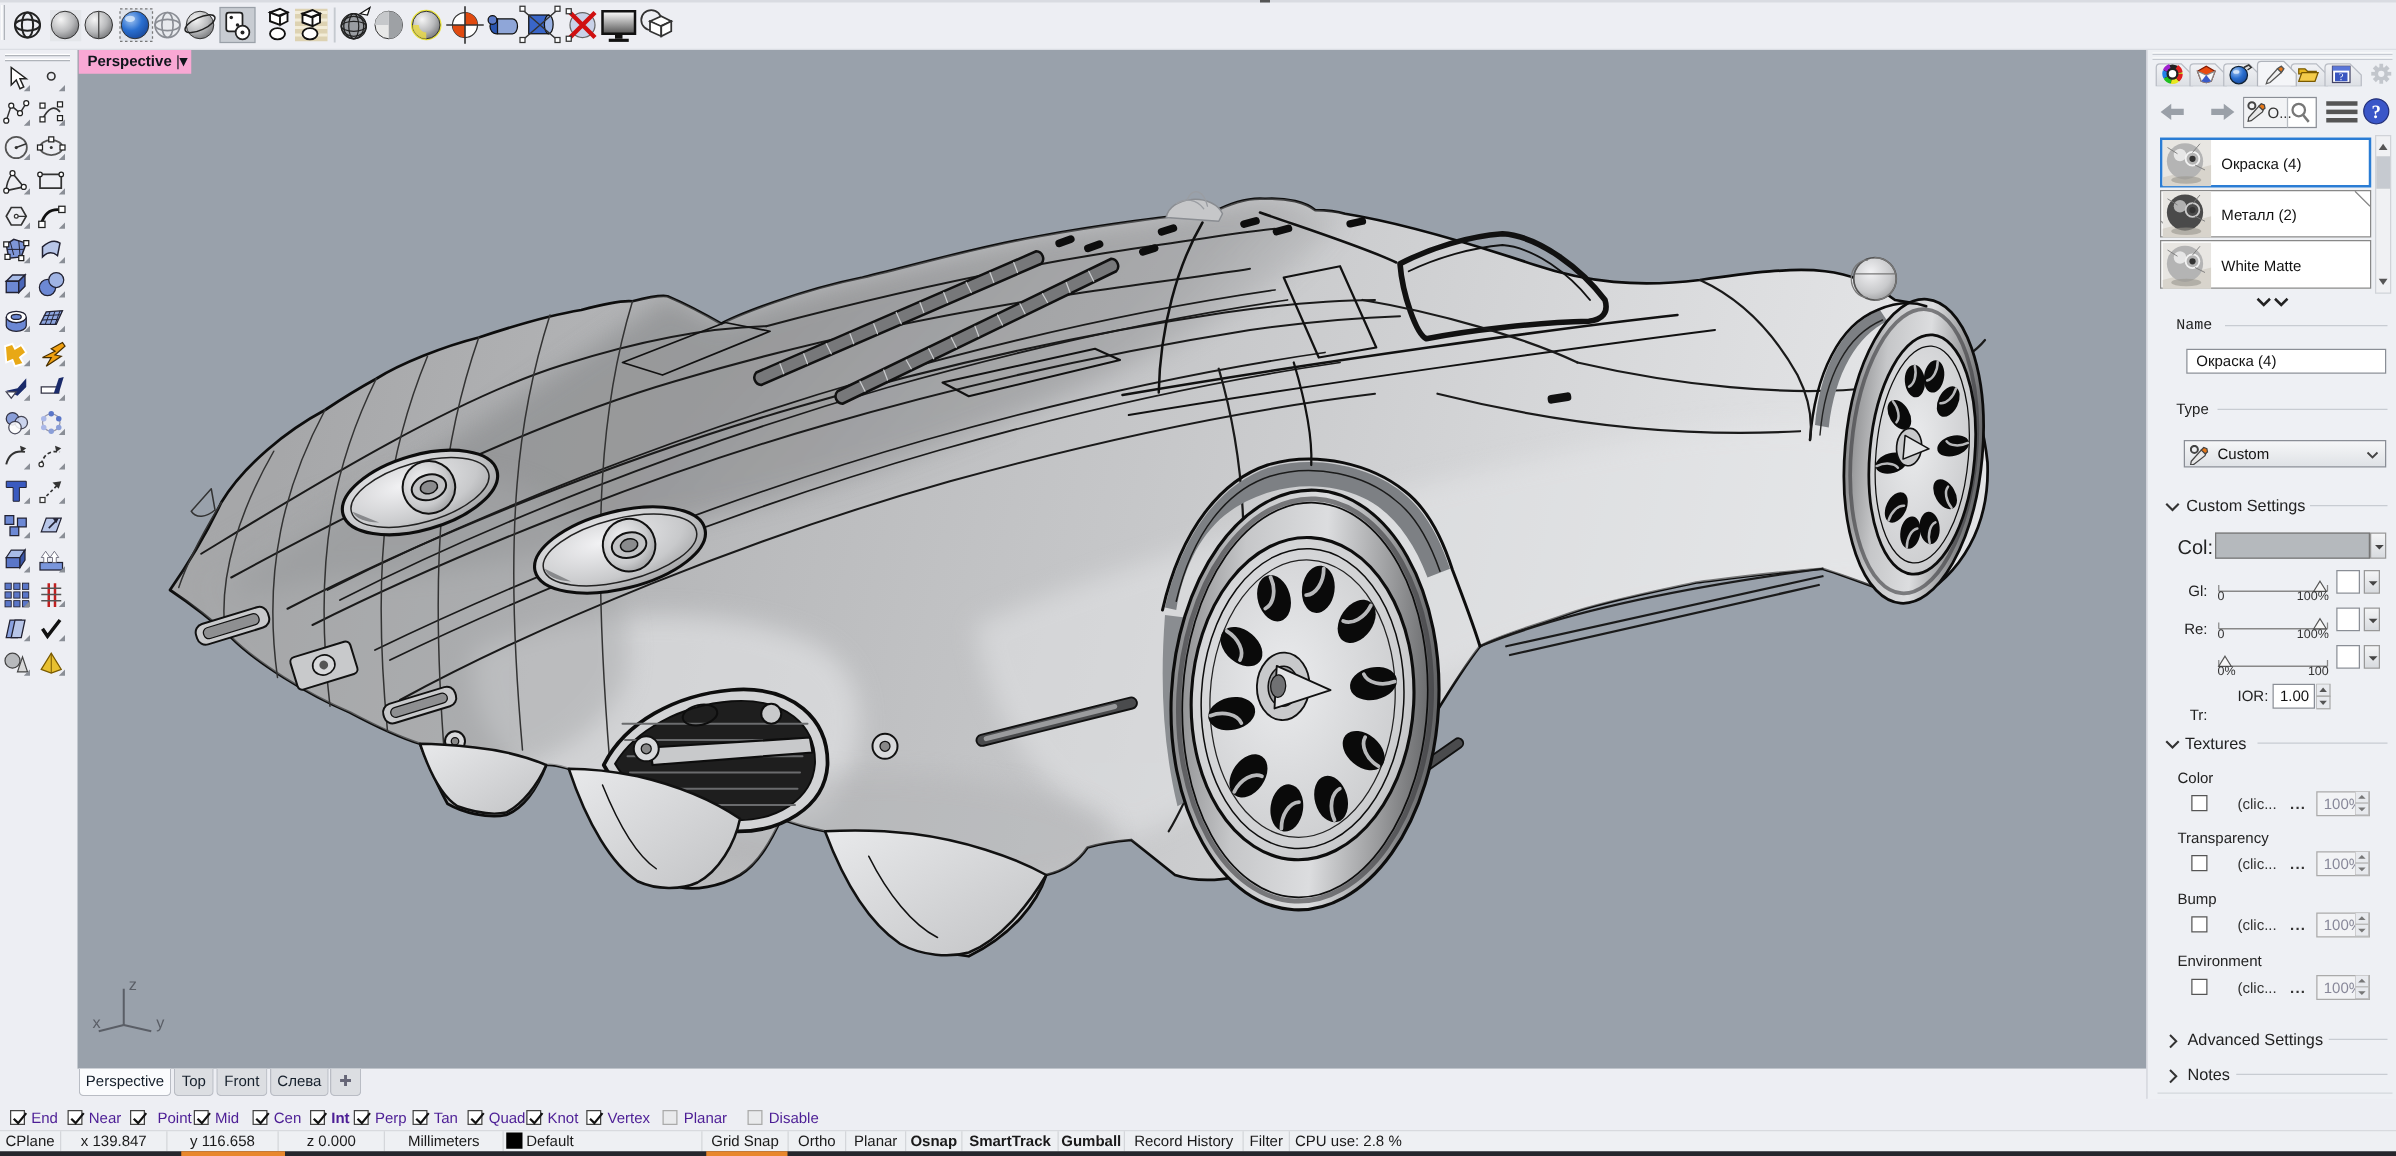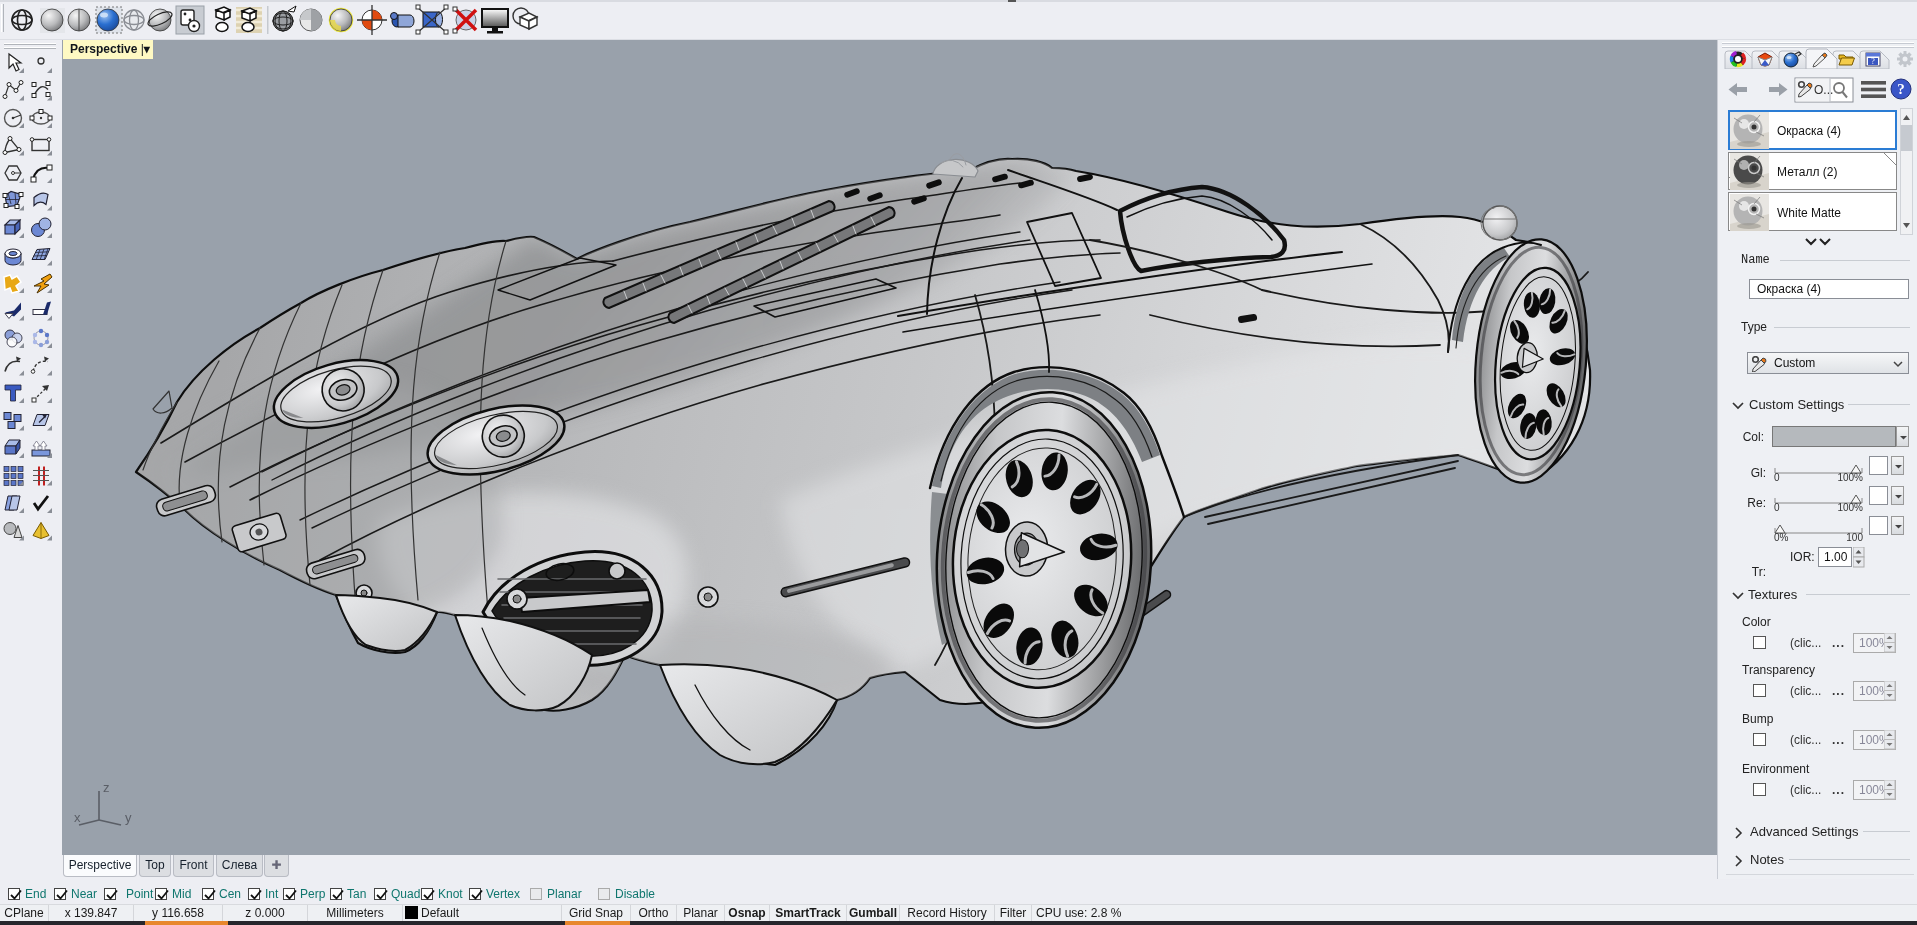--- a/index.html
+++ b/index.html
@@ -2,32 +2,32 @@
 <html><head>
 <meta charset="utf-8">
 <style>
 * { margin:0; padding:0; box-sizing:border-box; }
 html,body { width:1917px; height:925px; overflow:hidden; font-family:"Liberation Sans", sans-serif; }
 body { position:relative; background:#edeef3; }
 .abs { position:absolute; }
 #topbar { left:0; top:0; width:1917px; height:40px; background:#edeef3; border-bottom:1px solid #dcdee4; }
 #lefttb { left:0; top:40px; width:62px; height:885px; background:#edeef3; }
 #viewport { left:62px; top:40px; width:1655px; height:815px; background:#99a1ab; overflow:hidden; }
-#vplabel { left:1px; top:0px; width:90px; height:19px; padding:0 0 0 7px; background:#fef9c3; color:#10151c; font-weight:bold; font-size:12px; line-height:18px; }
+#vplabel { left:1px; top:0px; width:90px; height:19px; padding:0 0 0 7px; background:#f9a8d4; color:#10151c; font-weight:bold; font-size:12px; line-height:18px; }
 #rightpanel { left:1717px; top:40px; width:200px; height:885px; background:#eef0f4; border-left:1px solid #c9ccd4; }
 #tabsrow { left:62px; top:855px; width:1655px; height:24px; background:#edeef3; }
 #osnaprow { left:0; top:879px; width:1917px; height:25px; background:#edeef3; }
 #statusbar { left:0; top:904px; width:1917px; height:17px; background:#eef0f3; border-top:1px solid #d8dade; font-size:12px; color:#1a1a1a; }
 #bottomstrip { left:0; top:921px; width:1917px; height:4px; background:#26262c; }
 .vtab { position:absolute; top:0px; height:22px; border:1px solid #b9bcc4; border-top:none; border-radius:0 0 4px 4px; background:#dcdee2; color:#16202c; font-size:12px; text-align:center; line-height:21px; }
 .vtab.active { background:#fafbfd; }
 .cb { position:absolute; width:12px; height:12px; border:1px solid #444; background:#fff; top:9px; }
 .cb.off { border-color:#aaa; background:#e9eaec; }
 .cb svg { position:absolute; left:-1px; top:-2px; }
-.cblabel { position:absolute; top:8px; font-size:12px; color:#0f766e; }
+.cblabel { position:absolute; top:8px; font-size:12px; color:#4c1d95; }
 .scell { position:absolute; top:0; height:16px; line-height:16px; text-align:center; border-right:1px solid #d4d6da; }
 </style>
 </head>
 <body>
 <div id="topbar" class="abs">
     <div class="abs" style="left:0;top:0;width:1917px;height:2px;background:#d9dbe1;"></div>
     <div class="abs" style="left:1008px;top:0;width:8px;height:2px;background:#555;"></div>
     <div class="abs" style="left:1px;top:4px;width:3px;height:28px;border-left:1px solid #fff;border-right:1px solid #b0b4ba;"></div>
     <svg class="abs" style="left:4px;top:2px;" width="545" height="36" viewBox="0 0 545 36">
       <defs>
@@ -757,21 +757,21 @@
       </svg>
 <span style="margin-left:26px;">Custom</span>
 <svg class="abs" style="right:5px;top:8px;" width="10" height="7">
         <path d="M1 1 l4 4 4 -4" stroke="#444" stroke-width="1.5" fill="none"></path>
       </svg></div>
 <svg class="abs" style="left:14px;top:361px;" width="12" height="9">
       <path d="M1 2 l5 5 5 -5" stroke="#333" stroke-width="1.7" fill="none"></path>
     </svg>
 <div class="abs" style="left:31px;top:357px;font-size:13px;color:#222;">Custom Settings</div>
 <div class="abs" style="left:130px;top:364px;width:62px;border-top:1px solid #c8ccd2;"></div>
-<div class="abs" style="left:24px;top:390px;width:22px;font-size:12px;color:#222;text-align:right;">Col:</div>
+<div class="abs" style="left:24px;top:390px;width:22px;font-size:16px;color:#222;">Col:</div>
 <div class="abs" style="left:54px;top:386px;width:124px;height:21px;background:#b5b9bd;border:1px solid #777;"></div>
 <div class="abs" style="left:178px;top:386px;width:13px;height:21px;background:linear-gradient(#f4f5f6,#d8dbdf);border:1px solid #999;">
       <svg class="abs" style="left:2px;top:8px;" width="9" height="6">
         <path d="M1 1 l3.5 3.5 3.5 -3.5 z" fill="#444"></path>
       </svg>
     </div>
 <div class="abs" style="left:26px;top:426px;width:22px;font-size:12px;color:#222;text-align:right;">Gl:</div>
 <svg class="abs" style="left:54px;top:421px;" width="96" height="20" viewBox="0 0 96 20">
       <line x1="3" y1="12" x2="90" y2="12" stroke="#888" stroke-width="1.2"></line>
       <line x1="3" y1="7" x2="3" y2="12" stroke="#888"></line>
@@ -921,21 +921,21 @@
       <svg width="16" height="16" viewBox="0 0 16 16">
         <path d="M3 8 L6.5 11.5 L13 3.5" stroke="#111" stroke-width="1.8" fill="none"></path>
       </svg>
     </div>
   <div class="cblabel" style="left:219px;">Cen</div>
   <div class="cb" style="left:248px;">
       <svg width="16" height="16" viewBox="0 0 16 16">
         <path d="M3 8 L6.5 11.5 L13 3.5" stroke="#111" stroke-width="1.8" fill="none"></path>
       </svg>
     </div>
-  <div class="cblabel" style="left:265px;">Int</div>
+  <div class="cblabel" style="left:265px;font-weight:bold;">Int</div>
   <div class="cb" style="left:283px;">
       <svg width="16" height="16" viewBox="0 0 16 16">
         <path d="M3 8 L6.5 11.5 L13 3.5" stroke="#111" stroke-width="1.8" fill="none"></path>
       </svg>
     </div>
   <div class="cblabel" style="left:300px;">Perp</div>
   <div class="cb" style="left:330px;">
       <svg width="16" height="16" viewBox="0 0 16 16">
         <path d="M3 8 L6.5 11.5 L13 3.5" stroke="#111" stroke-width="1.8" fill="none"></path>
       </svg>

